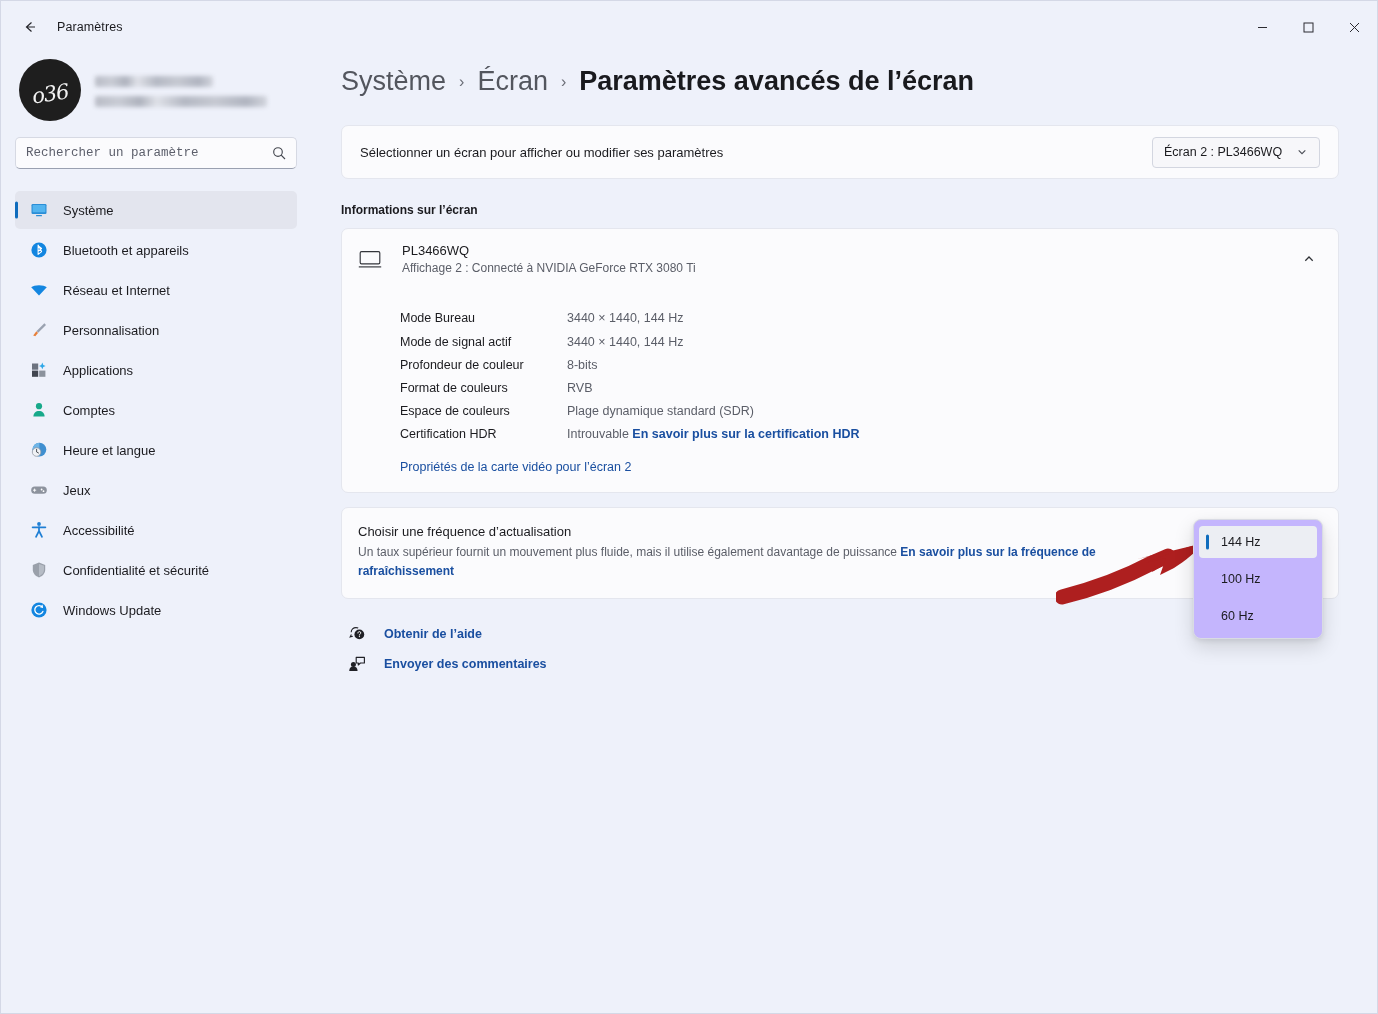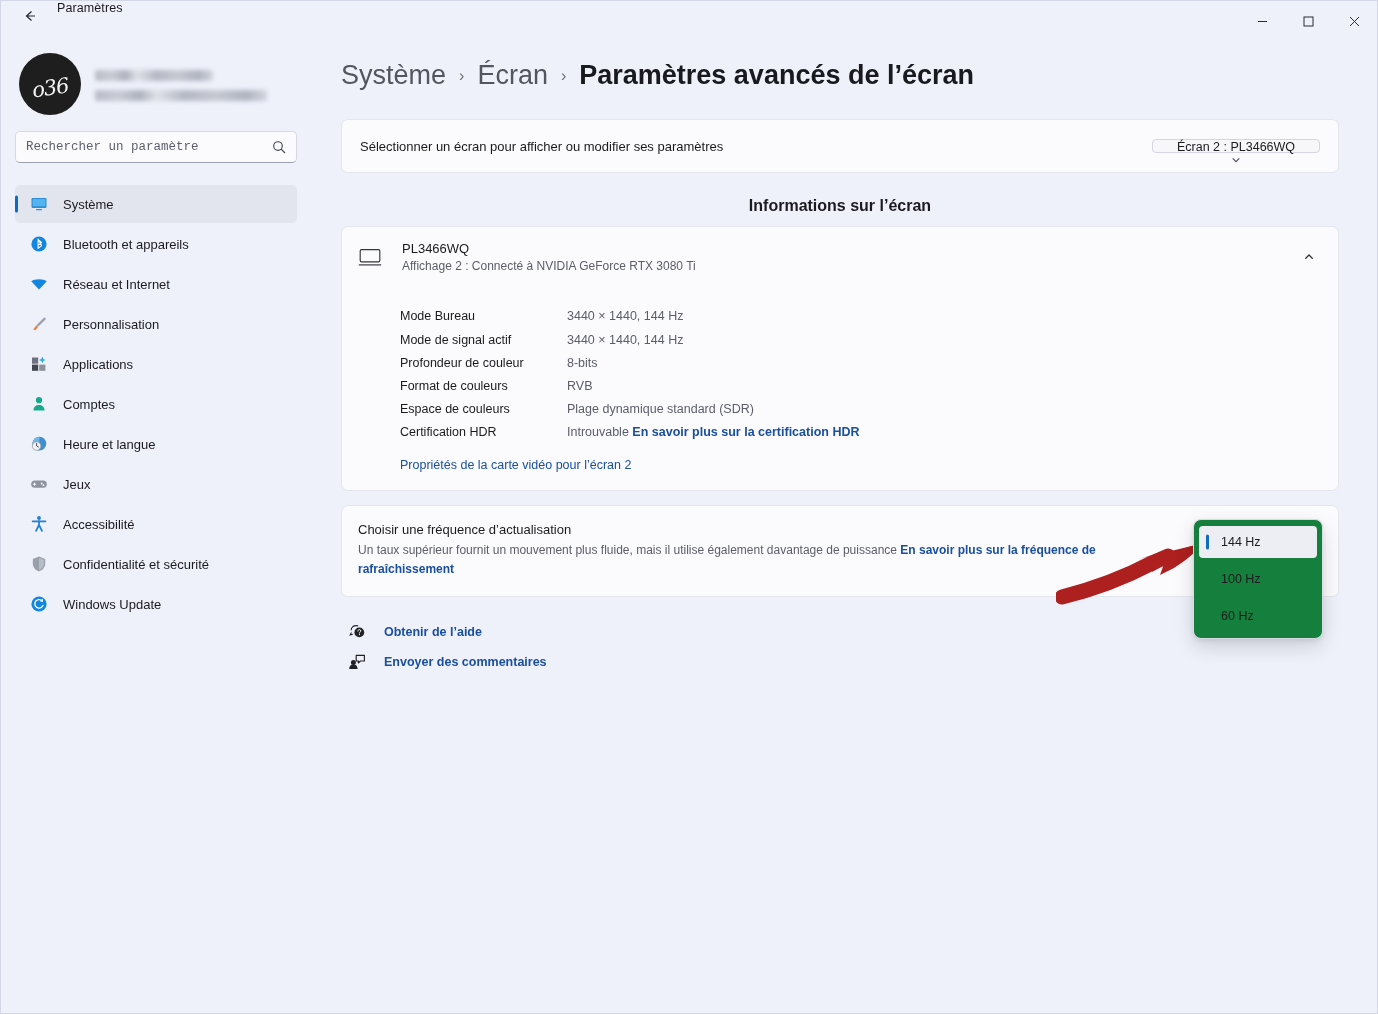--- a/index.html
+++ b/index.html
@@ -19,23 +19,24 @@
     height: 1014px;
     background: #eef1fa;
     border: 1px solid #d4d8e6;
     overflow: hidden;
   }
 
   
   .titlebar {
     height: 40px;
     display: flex;
-    align-items: flex-start;
+    align-items: center;
     background: #eef1fa;
     position: relative;
+    margin-top: 6px;
   }
   .back-btn {
     width: 34px; height: 30px;
     margin-left: 12px;
     display: flex; align-items: center; justify-content: center;
     border-radius: 4px;
     cursor: pointer;
     color: #25262b;
   }
   .app-title {
@@ -191,41 +192,39 @@
     height: 54px;
     display: flex;
     align-items: center;
     justify-content: space-between;
     padding: 0 18px;
     margin-bottom: 24px;
   }
   .selector-label { font-size: 13px; color: #1b1b1f; }
   .dropdown-btn {
     min-width: 168px;
-    height: 14px;
+    height: 31px;
     background: #f7f7fa;
     border: 1px solid #d3d6e0;
     border-radius: 4px;
     display: flex;
     align-items: center;
     justify-content: space-between;
     padding: 0 11px;
     font-size: 12.5px;
     color: #1b1b1f;
     cursor: pointer;
-    flex-direction: column;
   }
   .chev { color: #4a4d55; display: flex; }
 
   .section-title {
-    font-size: 16px;
+    font-size: 12px;
     font-weight: bold;
     color: #1b1b1f;
     margin-bottom: 11px;
-    text-align: center;
   }
 
   .info-card { margin-bottom: 14px; padding-bottom: 2px; }
   .info-head {
     display: flex;
     align-items: center;
     padding: 14px 18px 14px 16px;
     gap: 16px;
     cursor: pointer;
     border-radius: 7px;
@@ -285,21 +284,21 @@
   }
   .help-icon { width: 20px; display: flex; justify-content: center; color: #202126; }
   .help-text { font-size: 12.5px; color: #1a4fa0; font-weight: bold; }
 
   
   .flyout {
     position: absolute;
     left: 1192px;
     top: 518px;
     width: 130px;
-    background: #15803d;
+    background: #c4b5fd;
     border: 1px solid #d9dbe4;
     border-radius: 8px;
     box-shadow: 0 8px 20px rgba(0,0,0,.14), 0 2px 5px rgba(0,0,0,.08);
     padding: 6px 5px;
     z-index: 40;
   }
   .flyout-item {
     position: relative;
     height: 32px;
     display: flex;

